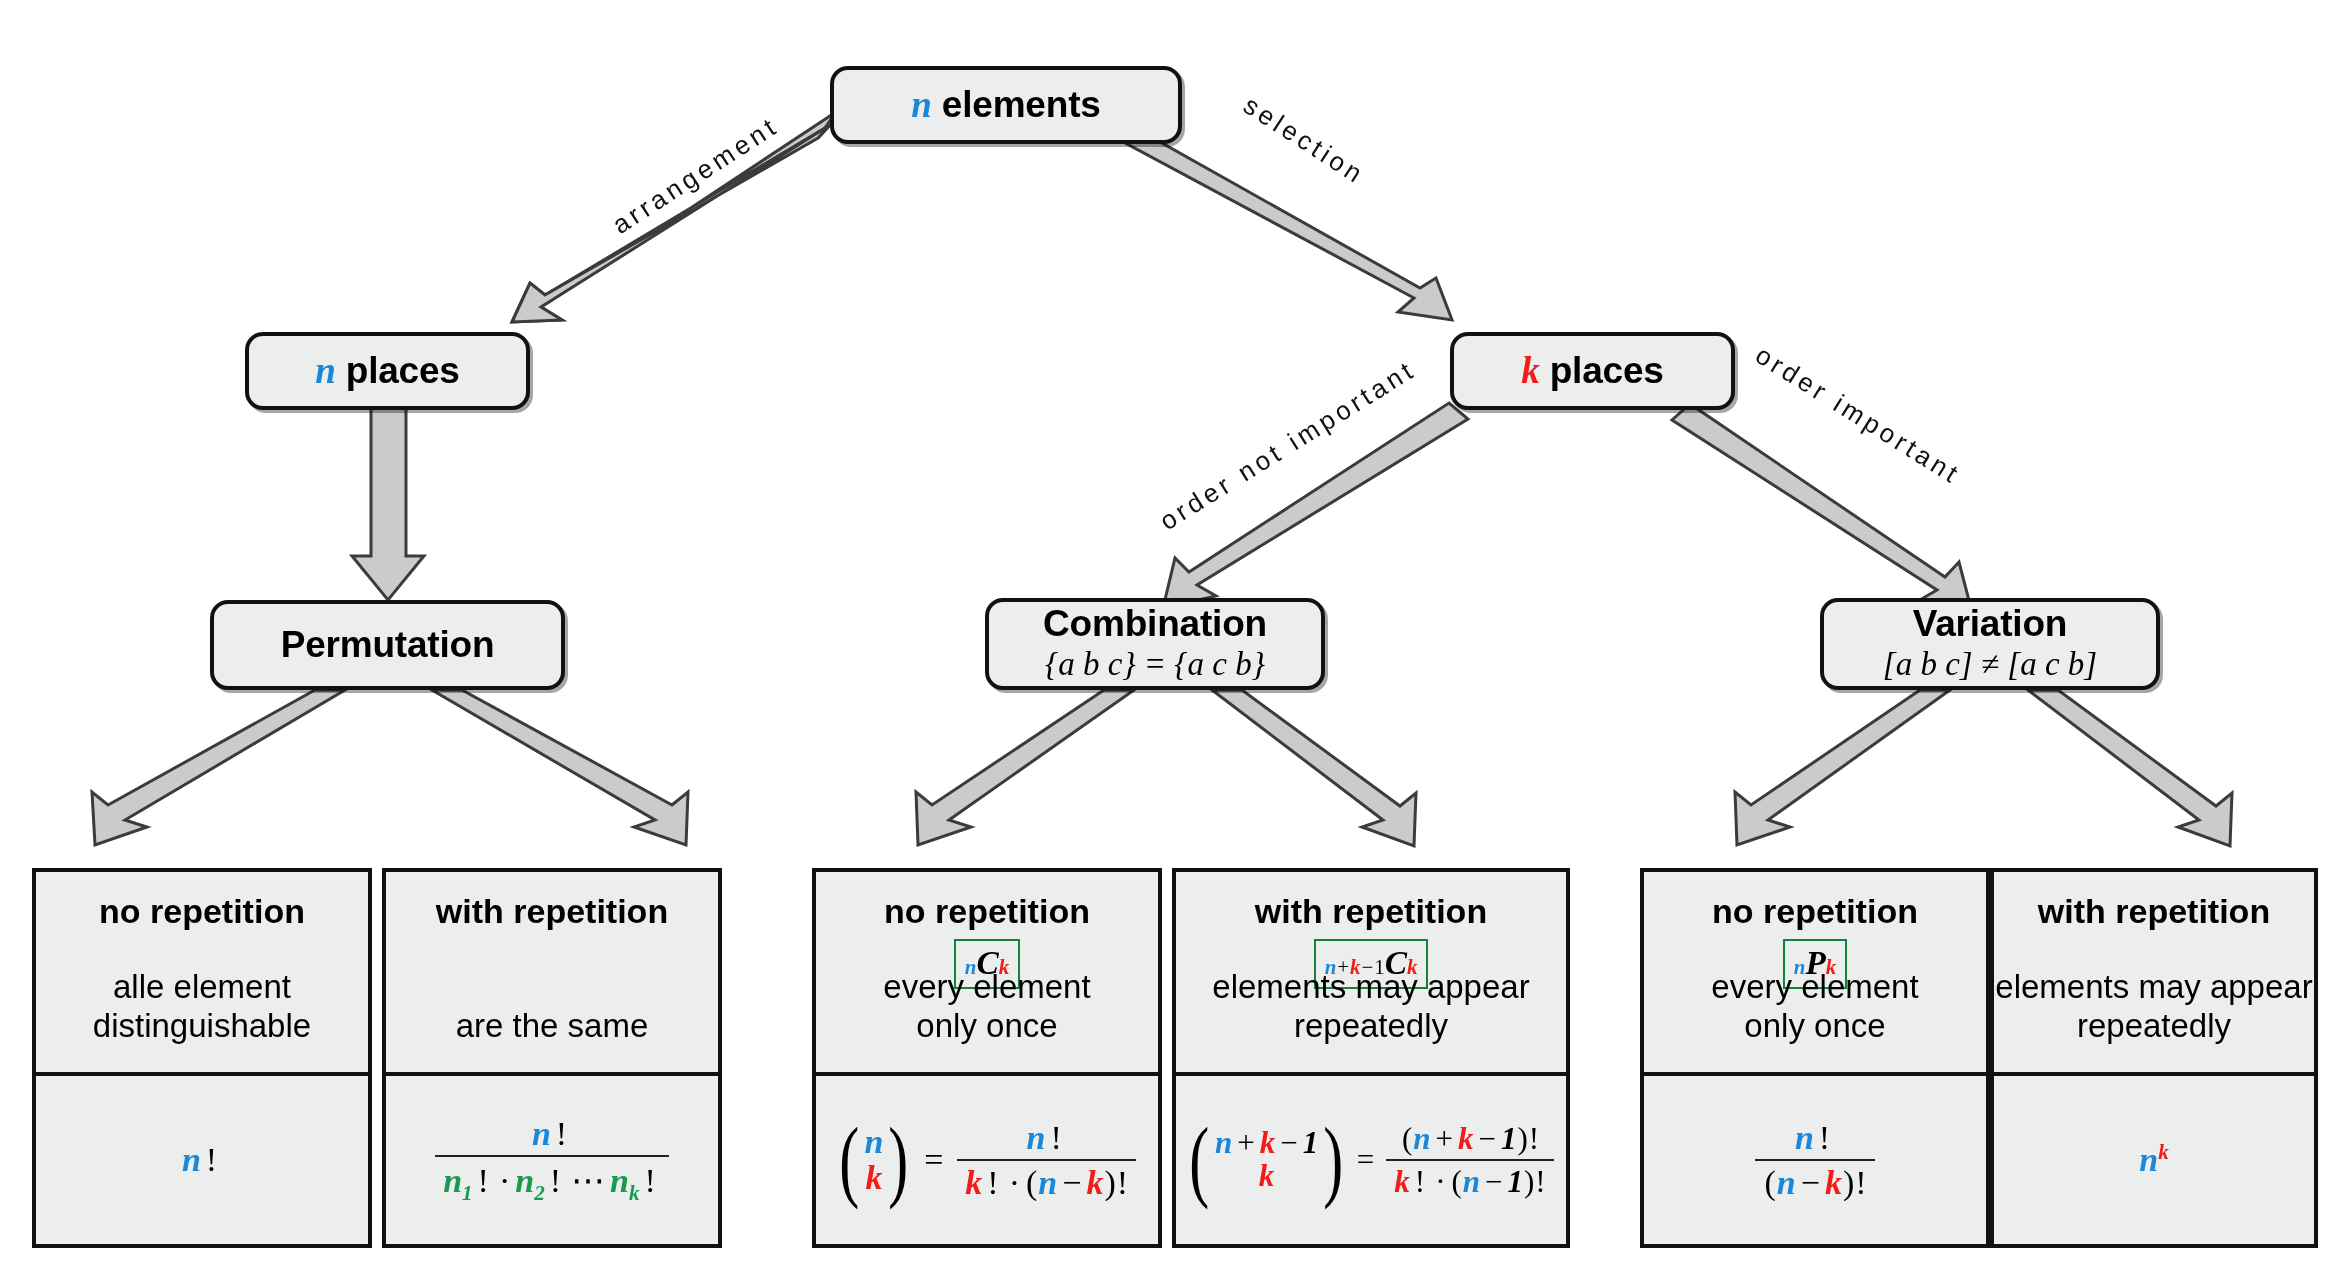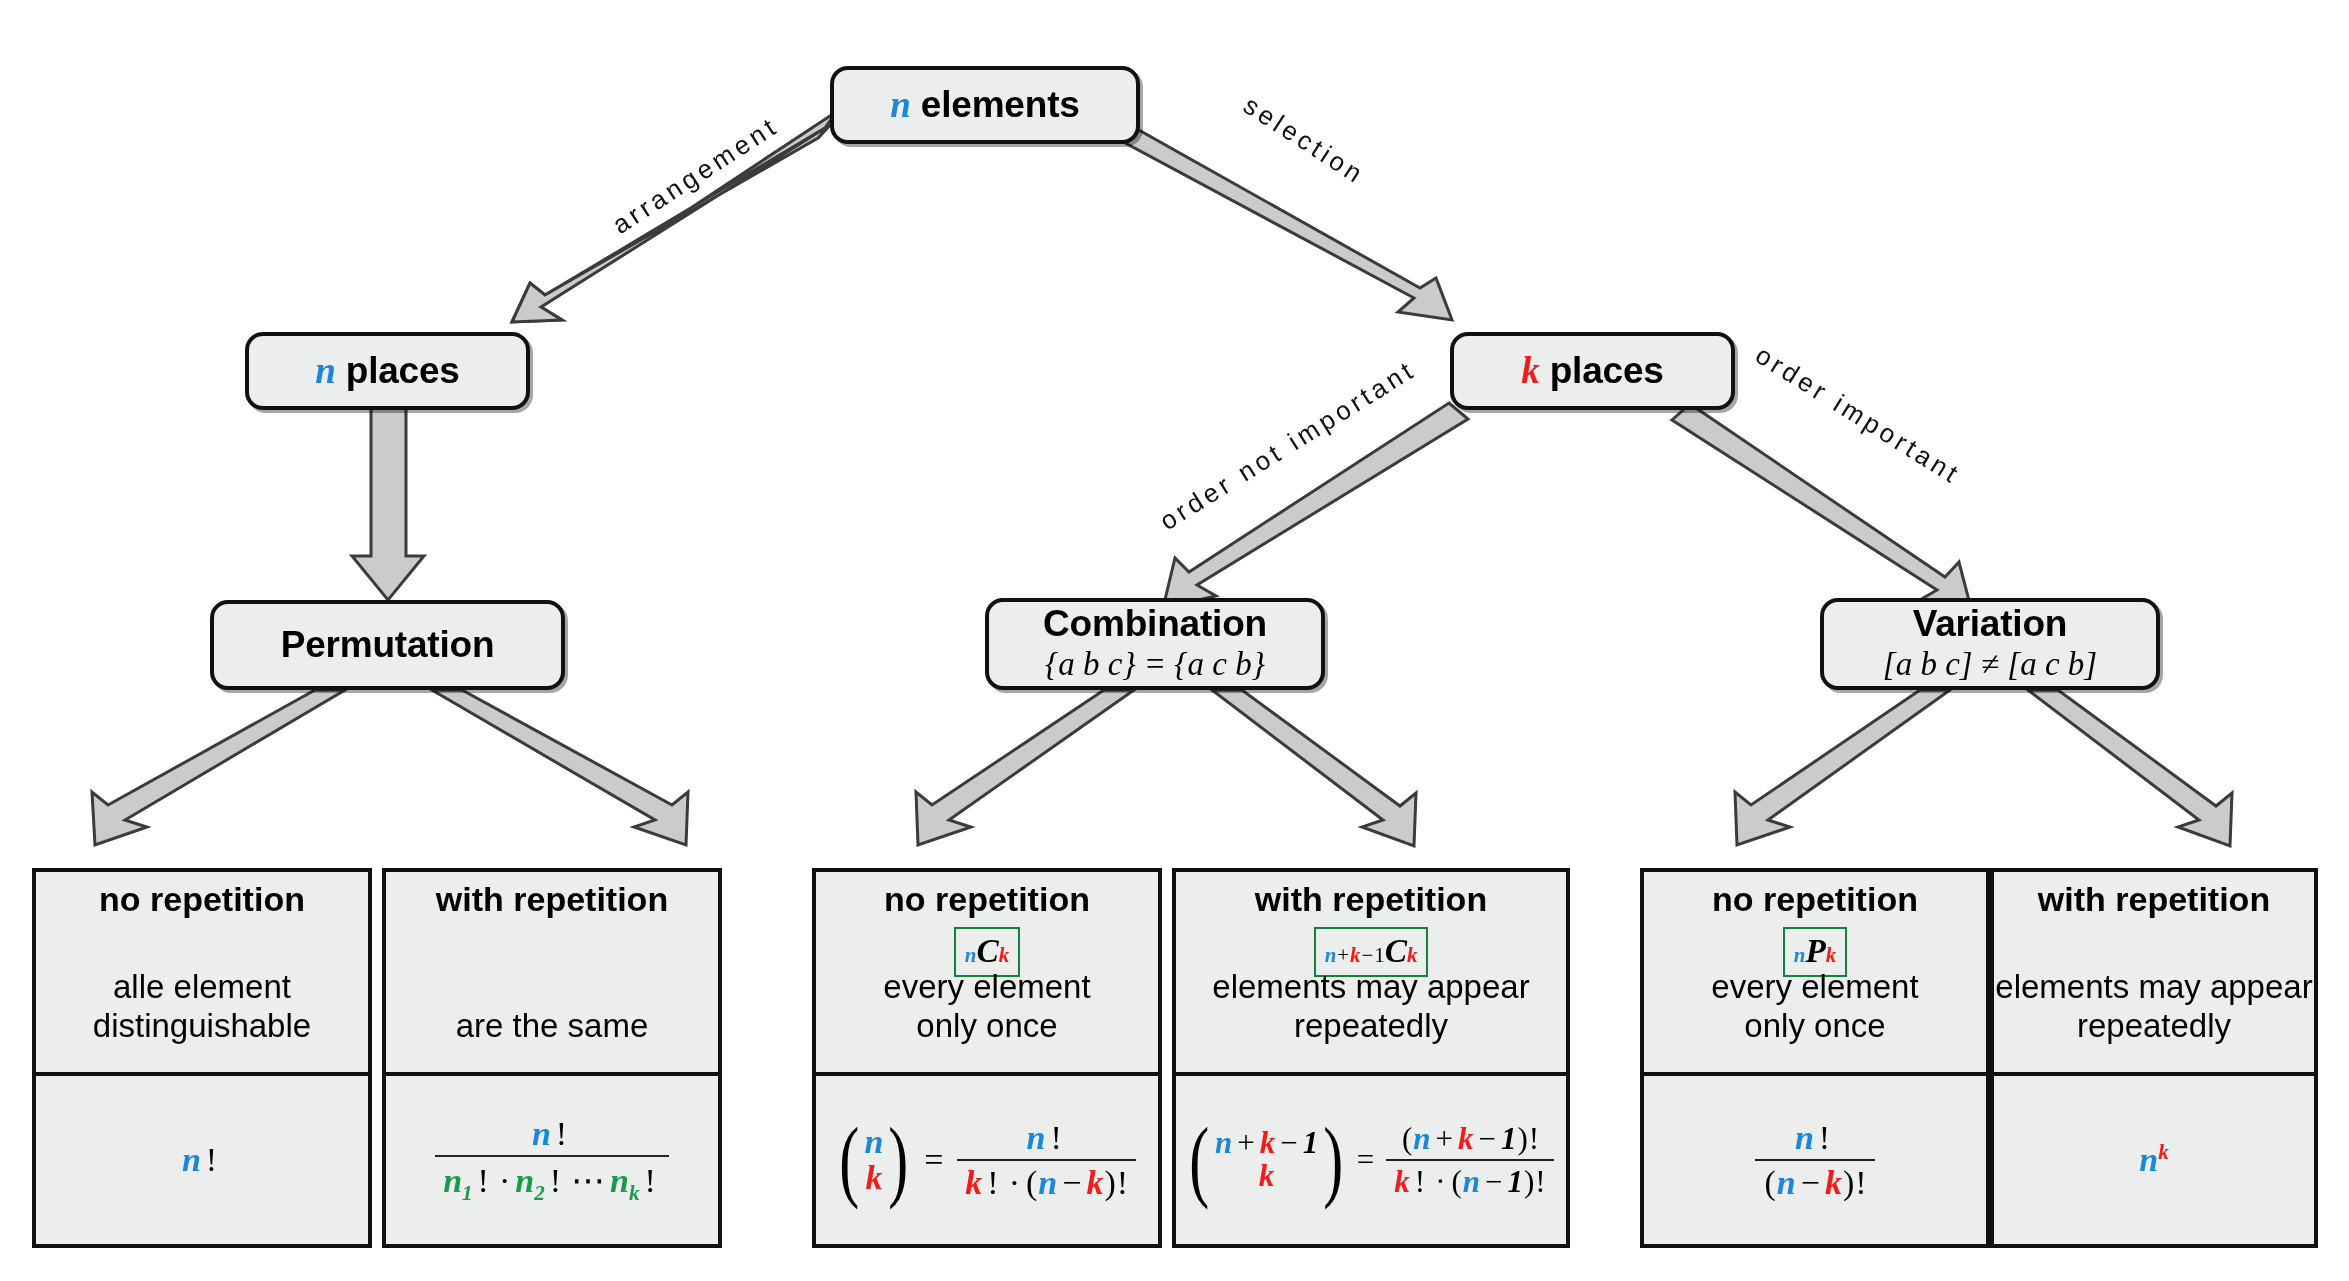--- a/index.html
+++ b/index.html
@@ -70,21 +70,21 @@
     border:4px solid #111;
     background:#eceded;
     display:flex;
     flex-direction:column;
   }
   .leaf .upper{
     flex:1 1 auto;
     display:flex;
     flex-direction:column;
     align-items:center;
-    padding-top:8px;
+    padding-top:20px;
     position:relative;
   }
   .leaf .head{
     font-weight:bold;
     font-size:34px;
     white-space:nowrap;
   }
   .leaf .badge{
     margin-top:8px;
     border:2px solid #15803d;
@@ -170,21 +170,21 @@
   </svg>
 
   <div class="edge-label" style="left:600px;top:160px;transform:rotate(-33deg);">arrangement</div>
 
   <div class="edge-label" style="left:1235px;top:125px;transform:rotate(33deg);">selection</div>
 
   <div class="edge-label" style="left:1140px;top:430px;transform:rotate(-32deg);">order not important</div>
 
   <div class="edge-label" style="left:1740px;top:400px;transform:rotate(32deg);">order important</div>
 
-  <div class="node" style="left:830px;top:66px;width:310px;height:78px;">
+  <div class="node" style="left:830px;top:66px;width:352px;height:78px;">
     <div class="title">
       <span class="n-blue">n</span><span> elements</span>
     </div>
   </div>
 
   <div class="node" style="left:245px;top:332px;width:285px;height:78px;">
     <div class="title">
       <span class="n-blue">n</span><span> places</span>
     </div>
   </div>

